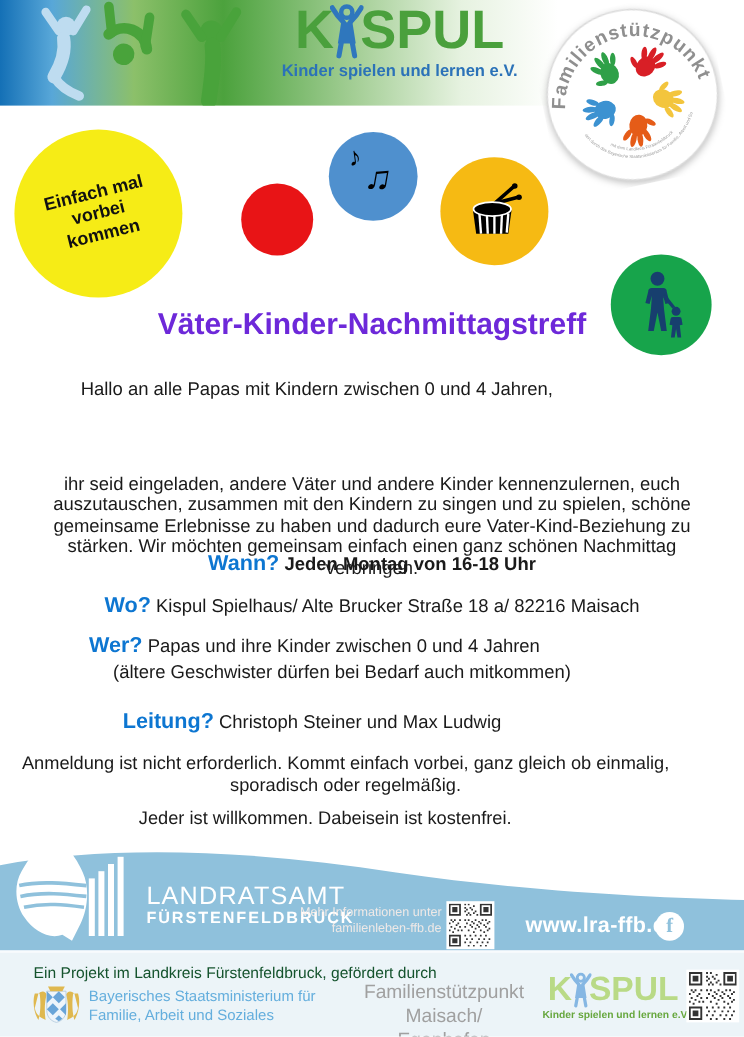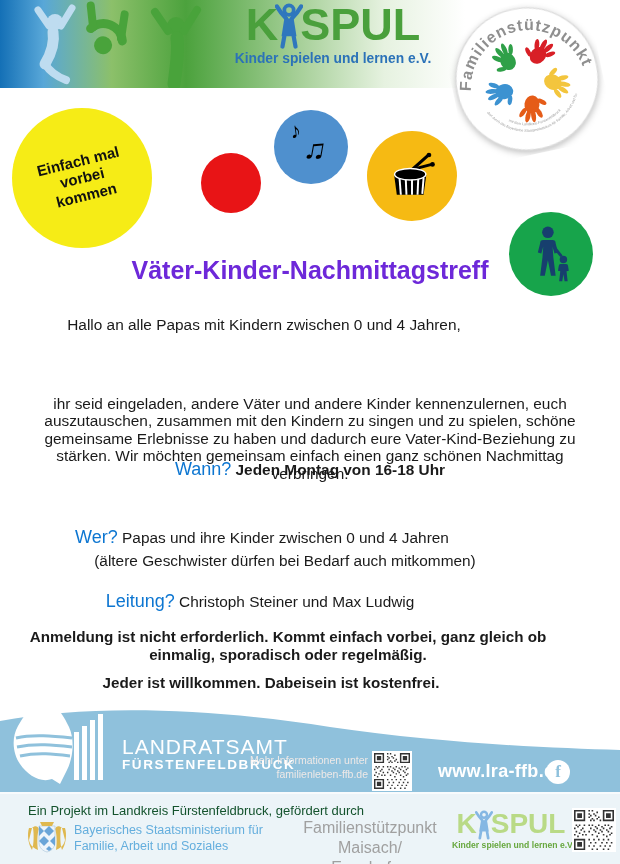--- a/index.html
+++ b/index.html
@@ -29,28 +29,28 @@
            display:flex;align-items:center;justify-content:center;}
   .b-green{left:509px;top:212px;width:84px;height:84px;background:#17a44b;
            display:flex;align-items:center;justify-content:center;}
   
   .title{position:absolute;left:0;top:256px;width:620px;text-align:center;
          font-size:25px;font-weight:bold;color:#6d28d9;}
   .greeting{position:absolute;left:0;top:316px;width:528px;text-align:center;font-size:15.4px;}
   .intro{position:absolute;left:25px;top:352px;width:570px;text-align:center;
          font-size:15.4px;line-height:1.13;margin-top:43px;}
   .qline{position:absolute;left:0;width:620px;text-align:center;font-size:15.4px;}
-  .qlabel{color:#0d76d1;font-weight:normal;font-size:18px;margin-top:28px;}
+  .qlabel{color:#0d76d1;font-weight:bold;font-size:18px;margin-top:28px;}
   .qv-bold{font-weight:bold;margin-top:15px;}
   .l-wann{top:459px;}
   .l-wo{top:494px;}
   .l-wer{top:527px;transform:translateX(-48px);}
   .l-note{top:552px;transform:translateX(-25px);}
   .l-leitung{top:591px;transform:translateX(-50px);}
-  .emph{position:absolute;left:27px;width:566px;text-align:center;font-weight:bold;
+  .emph{position:absolute;left:27px;width:566px;text-align:center;font-weight:normal;
         font-size:15.2px;line-height:1.18;}
   .e1{top:628px;transform:translateX(-22px);}
   .e2{top:674px;transform:translateX(-39px);}
   
   .wave{position:absolute;left:0;top:693px;width:620px;height:100px;}
   .lra{position:absolute;left:8px;top:698px;}
   .lra-text{position:absolute;left:114px;top:38px;color:#fff;white-space:nowrap;}
   .lra-1{font-size:21px;letter-spacing:1px;font-weight:400;line-height:1;}
   .lra-2{font-size:13.5px;font-weight:bold;letter-spacing:1.6px;line-height:1.25;text-align:right;}
   .winfo{position:absolute;left:248px;top:753px;width:120px;text-align:right;
@@ -219,20 +219,24 @@
   </div>
 
   <div class="title">Väter-Kinder-Nachmittagstreff</div>
   <div class="greeting">Hallo an alle Papas mit Kindern zwischen 0 und 4 Jahren,</div>
   <div class="intro">ihr seid eingeladen, andere Väter und andere Kinder kennenzulernen, euch auszutauschen, zusammen mit den Kindern zu singen und zu spielen, schöne gemeinsame Erlebnisse zu haben und dadurch eure Vater-Kind-Beziehung zu stärken. Wir möchten gemeinsam einfach einen ganz schönen Nachmittag verbringen.</div>
 
   <div class="qline l-wann">
     <span class="qlabel">Wann?</span>
     <span class="qv-bold">Jeden Montag von 16-18 Uhr</span>
   </div>
+  <div class="qline l-wo">
+    <span class="qlabel">Wo?</span>
+    <span>Kispul Spielhaus/ Alte Brucker Straße 18 a/ 82216 Maisach</span>
+  </div>
   <div class="qline l-wer">
     <span class="qlabel">Wer?</span>
     <span>Papas und ihre Kinder zwischen 0 und 4 Jahren</span>
   </div>
   <div class="qline l-note">(ältere Geschwister dürfen bei Bedarf auch mitkommen)</div>
   <div class="qline l-leitung">
     <span class="qlabel">Leitung?</span>
     <span>Christoph Steiner und Max Ludwig</span>
   </div>
 

